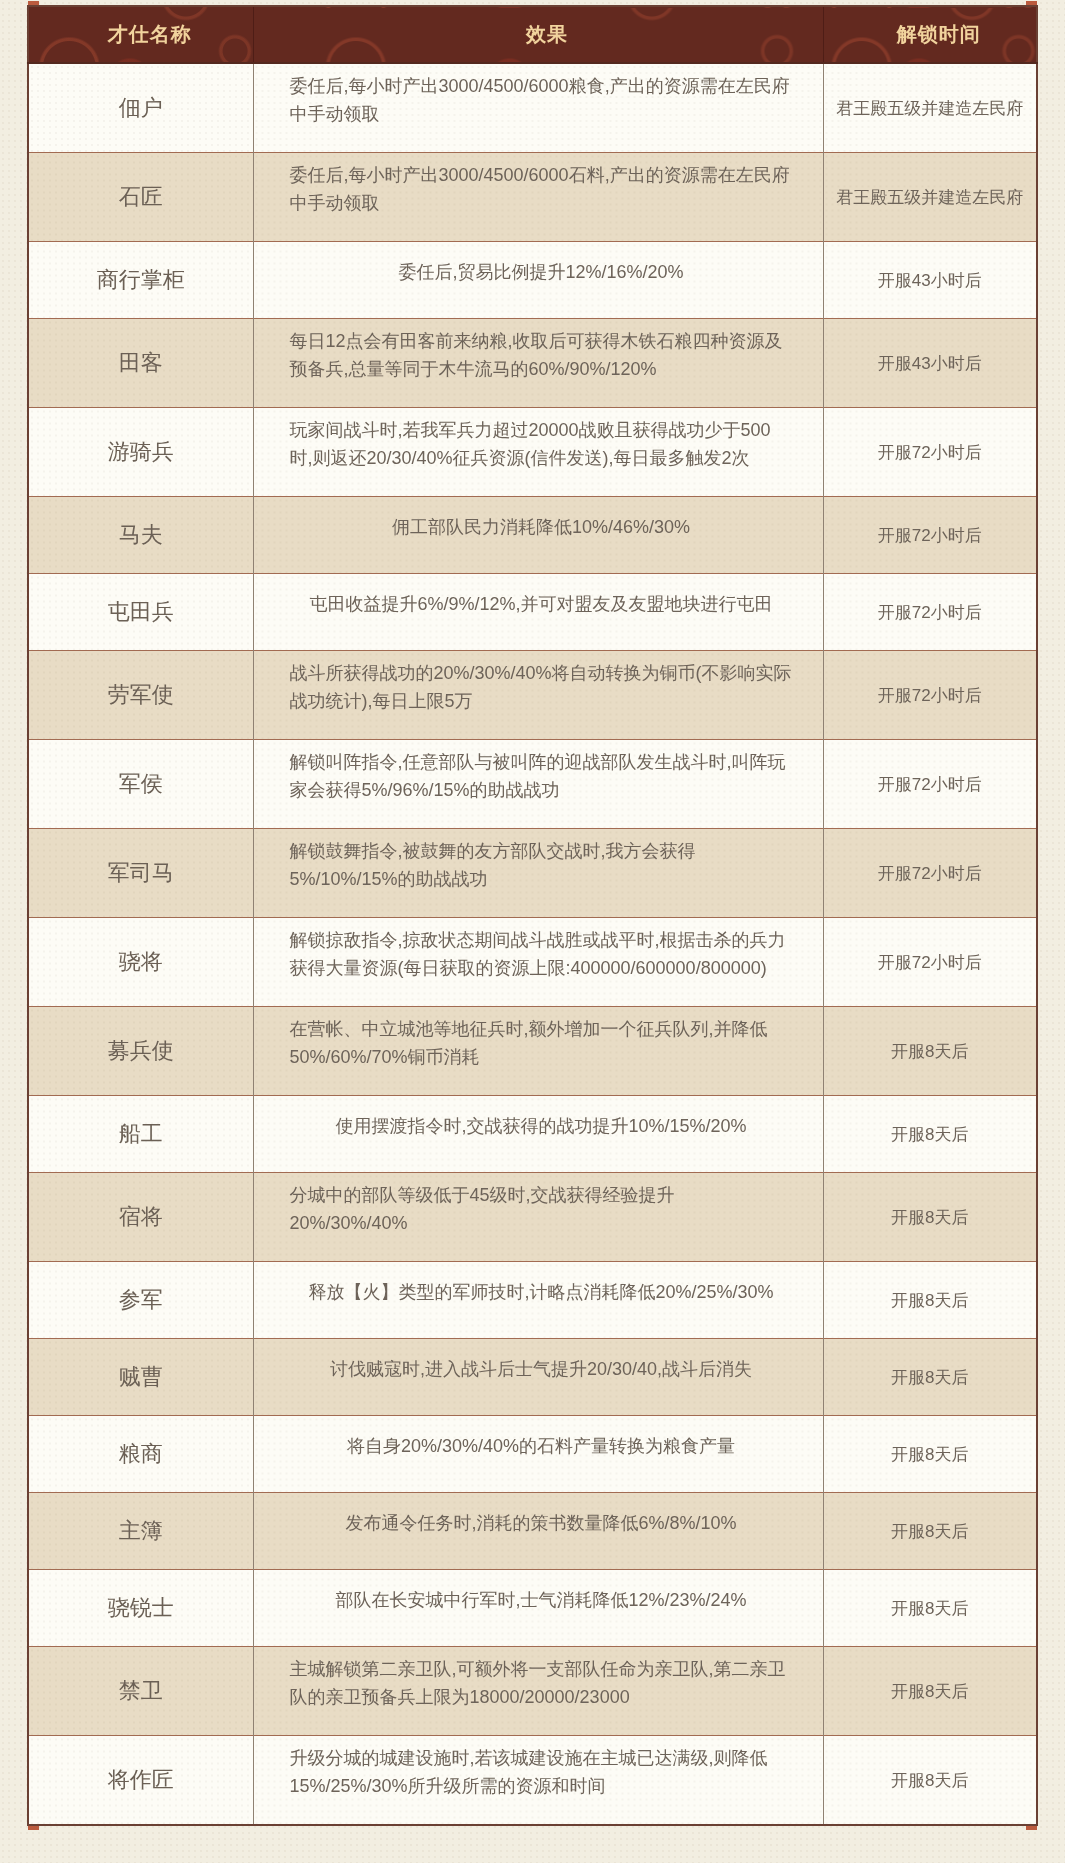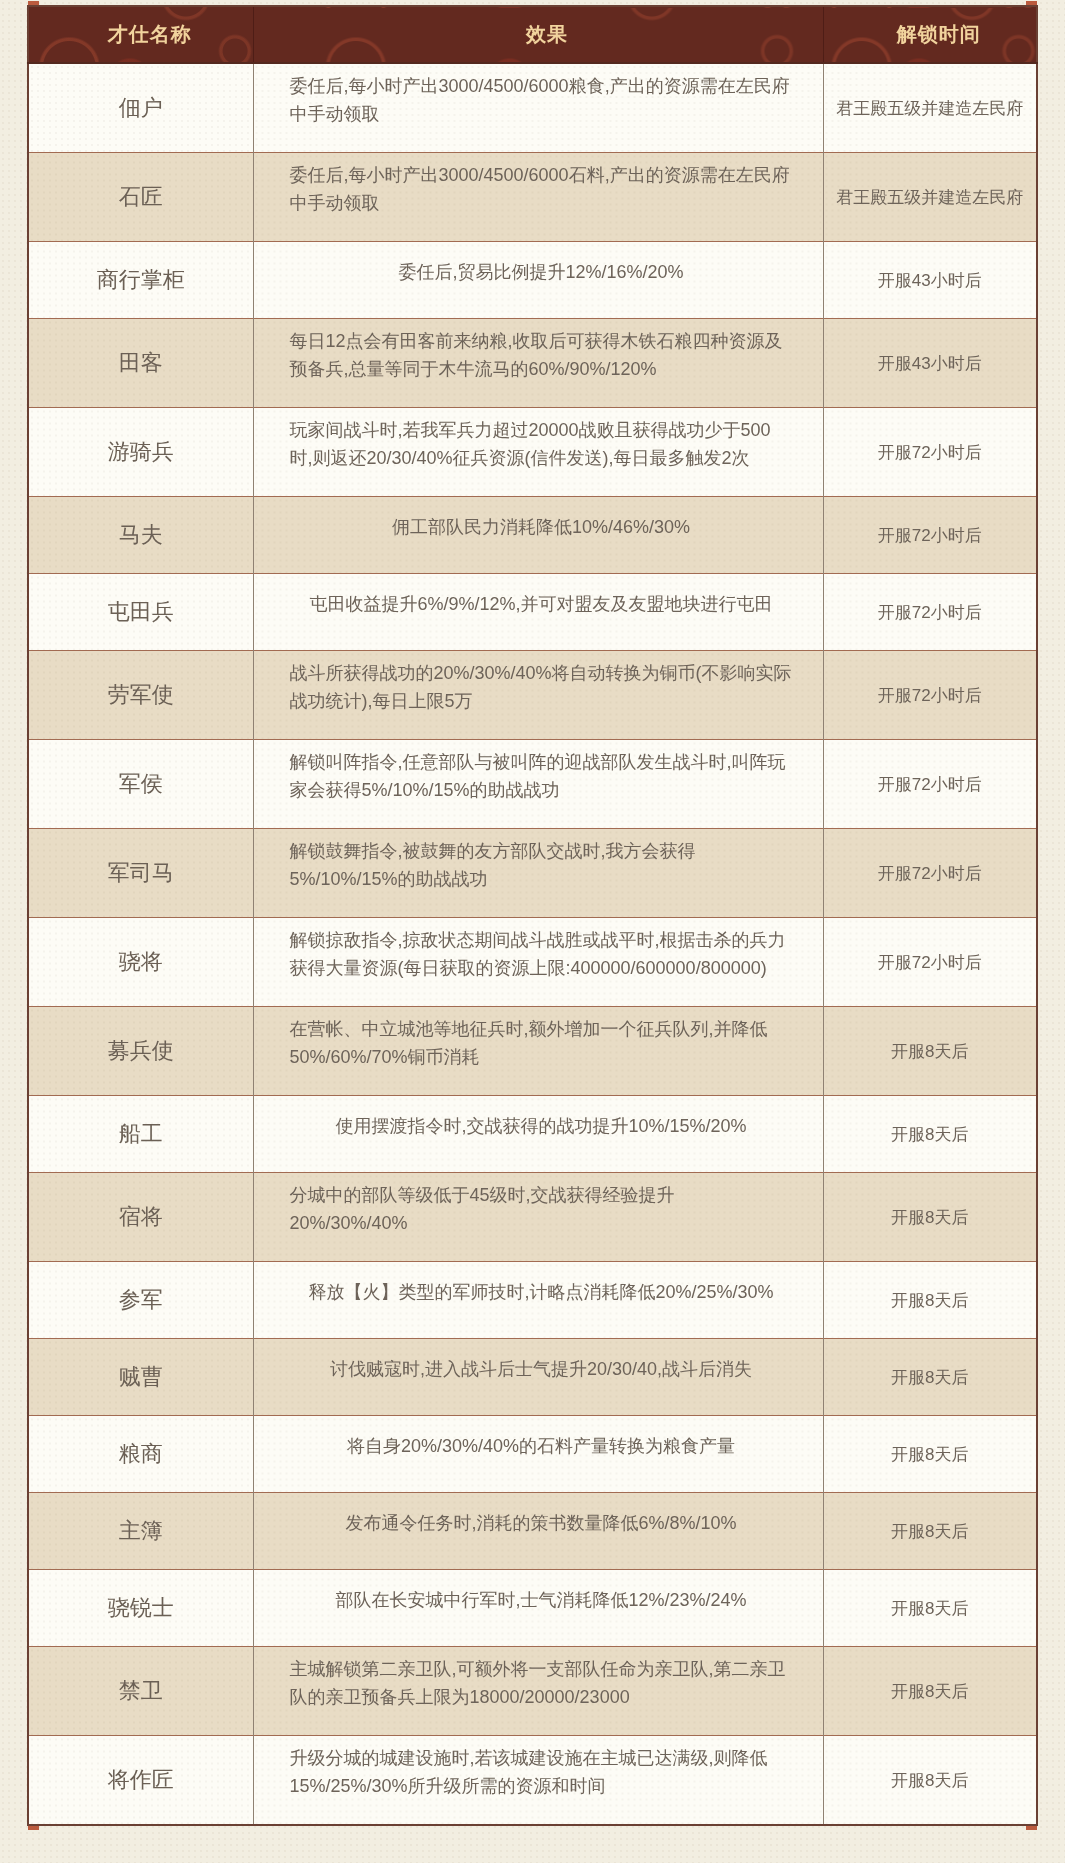--- a/index.html
+++ b/index.html
@@ -175,21 +175,21 @@
     <td class="name">劳军使</td>
     <td class="effect">
       <span class="inline-left">战斗所获得战功的20%/30%/40%将自动转换为铜币(不影响实际战功统计),每日上限5万</span>
     </td>
     <td class="unlock">开服72小时后</td>
   </tr>
 
   <tr>
     <td class="name">军侯</td>
     <td class="effect">
-      <span class="inline-left">解锁叫阵指令,任意部队与被叫阵的迎战部队发生战斗时,叫阵玩家会获得5%/10%/15%的助战战功</span>
+      <span class="inline-left">解锁叫阵指令,任意部队与被叫阵的迎战部队发生战斗时,叫阵玩家会获得5%/96%/15%的助战战功</span>
     </td>
     <td class="unlock">开服72小时后</td>
   </tr>
 
   <tr>
     <td class="name">军司马</td>
     <td class="effect">
       <span class="inline-left">解锁鼓舞指令,被鼓舞的友方部队交战时,我方会获得5%/10%/15%的助战战功</span>
     </td>
     <td class="unlock">开服72小时后</td>

